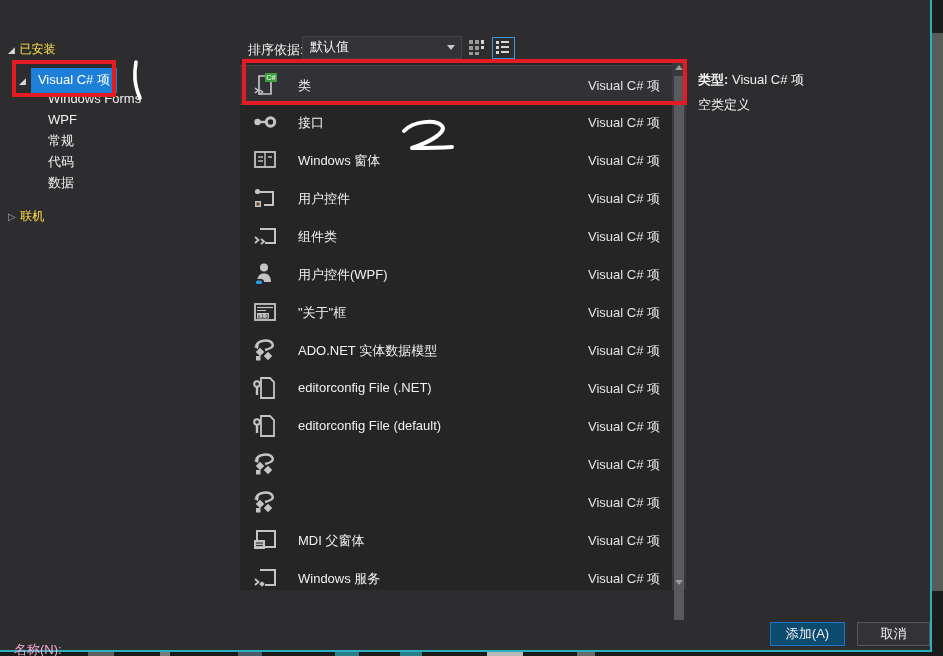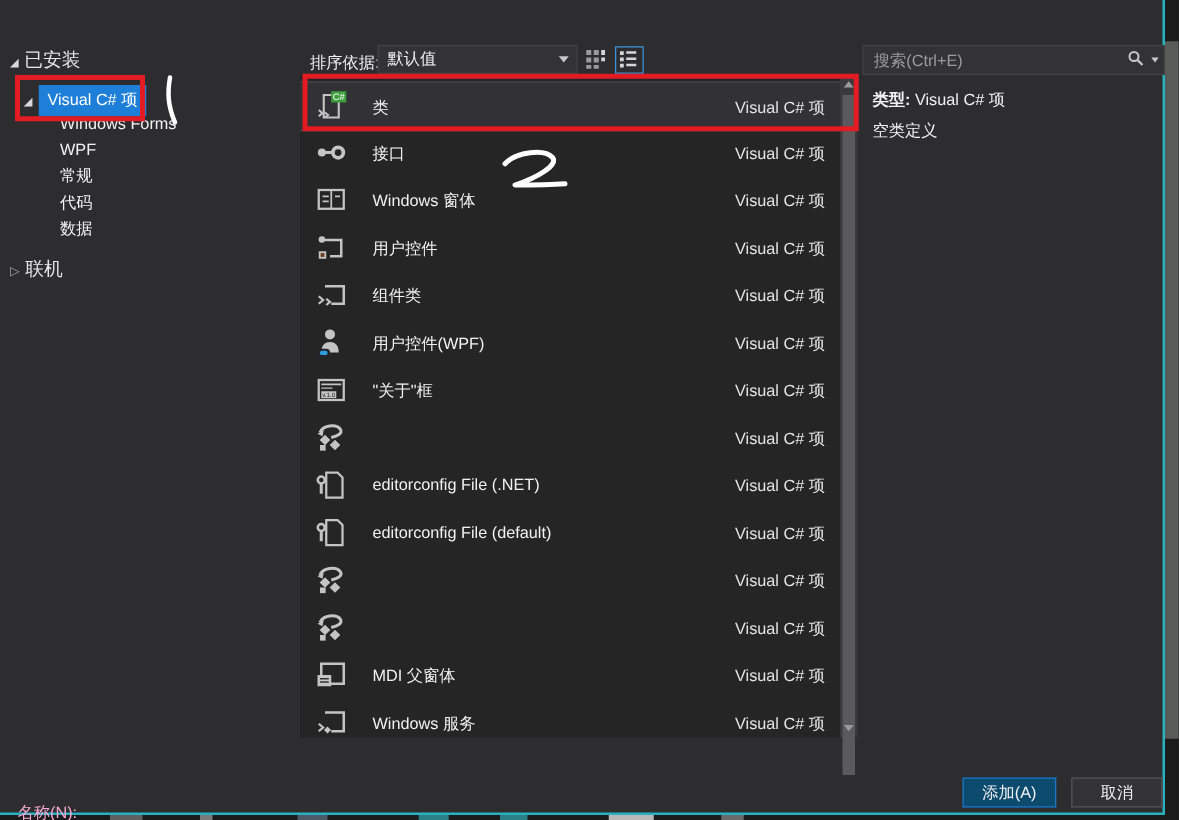--- a/index.html
+++ b/index.html
@@ -19,21 +19,21 @@
   .cap-btn{top:3px;width:26px;height:24px;text-align:center;line-height:24px;color:#222;font-size:14px;cursor:default;}
   #btn-help{left:856px;}
   #btn-close{left:904px;}
 
   
   #right-strip{left:932px;top:33px;width:11px;height:558px;background:#575c58;}
   .tbicon{height:4px;bottom:0;}
 
   
   .tree-arrow{color:#d8d8d8;font-size:9px;}
-  .tree-label{color:#e5e5e5;font-size:15px;}
+  .tree-label{color:#fde047;font-size:12px;}
   #installed-row{left:8px;top:39px;}
   #online-row{left:8px;top:206px;}
   #visualc-row{left:19px;top:68px;}
   #visualc-sel{display:inline-block;background:#1d7fd7;color:#fff;font-size:13px;
     padding:3px 7px 4px 7px;margin-left:5px;}
   .tree-child{left:48px;color:#f1f1f1;font-size:13px;height:21px;line-height:21px;}
 
   
   #sort-label{left:248px;top:41px;font-size:13px;color:#f1f1f1;}
   #sort-combo{left:302px;top:36px;width:158px;height:21px;background:#333337;
@@ -215,20 +215,21 @@
         <span class="rtype">Visual C# 项</span>
       </div>
       <div class="row" style="top: 271px;">
         <span class="ricon"><svg width="26" height="26" viewBox="0 0 26 26">
             <path d="M4 9 C6 3 17 2 20 6 C23 10 17 12 13 13" fill="none" stroke="#c4c4c4" stroke-width="2.4"></path>
             <path d="M2 10 l5 -3 -1 5 z" fill="#c4c4c4"></path>
             <rect x="5" y="12" width="6" height="6" fill="#c4c4c4" transform="rotate(45 8 15)"></rect>
             <rect x="13" y="16" width="6" height="6" fill="#c4c4c4" transform="rotate(45 16 19)"></rect>
             <rect x="4" y="19" width="4.5" height="4.5" fill="#c4c4c4"></rect>
           </svg></span>
+        <span class="rlabel">ADO.NET 实体数据模型</span>
         <span class="rtype">Visual C# 项</span>
       </div>
       <div class="row" style="top: 309px;">
         <span class="ricon"><svg width="26" height="26" viewBox="0 0 26 26">
             <path d="M9 3 h9 l4 4 v16 h-13 z" fill="none" stroke="#c4c4c4" stroke-width="1.8"></path>
             <circle cx="5" cy="9" r="2.8" fill="none" stroke="#c4c4c4" stroke-width="2"></circle>
             <line x1="5" y1="12" x2="5" y2="20" stroke="#c4c4c4" stroke-width="2.4"></line>
           </svg></span>
         <span class="rlabel">editorconfig File (.NET)</span>
         <span class="rtype">Visual C# 项</span>
@@ -281,30 +282,20 @@
         <span class="rlabel">Windows 服务</span>
         <span class="rtype">Visual C# 项</span>
       </div>
     </div>
   <div id="scrollbar" class="abs">
     <div id="sb-up" class="abs sb-arrow"></div>
     <div id="sb-thumb" class="abs"></div>
     <div id="sb-down" class="abs sb-arrow"></div>
   </div>
 
-  <div id="search-box" class="abs">
-    <input id="search-input" placeholder="搜索(Ctrl+E)" style="">
-    <span id="search-icon">
-      <svg width="13" height="13" viewBox="0 0 13 13">
-        <circle cx="5.2" cy="5.2" r="3.6" fill="none" stroke="#c8c8c8" stroke-width="1.6"></circle>
-        <line x1="8" y1="8" x2="12" y2="12" stroke="#c8c8c8" stroke-width="1.8"></line>
-      </svg>
-    </span>
-    <span id="search-caret"></span>
-  </div>
   <div id="type-row" class="abs">
     <b>类型:</b>
     <span>Visual C# 项</span>
   </div>
   <div id="desc-row" class="abs">空类定义</div>
 
   <span id="name-label" class="abs">名称(N):</span>
   <div id="btn-add" class="abs btn">添加(A)</div>
   <div id="btn-cancel" class="abs btn">取消</div>
 </div>

